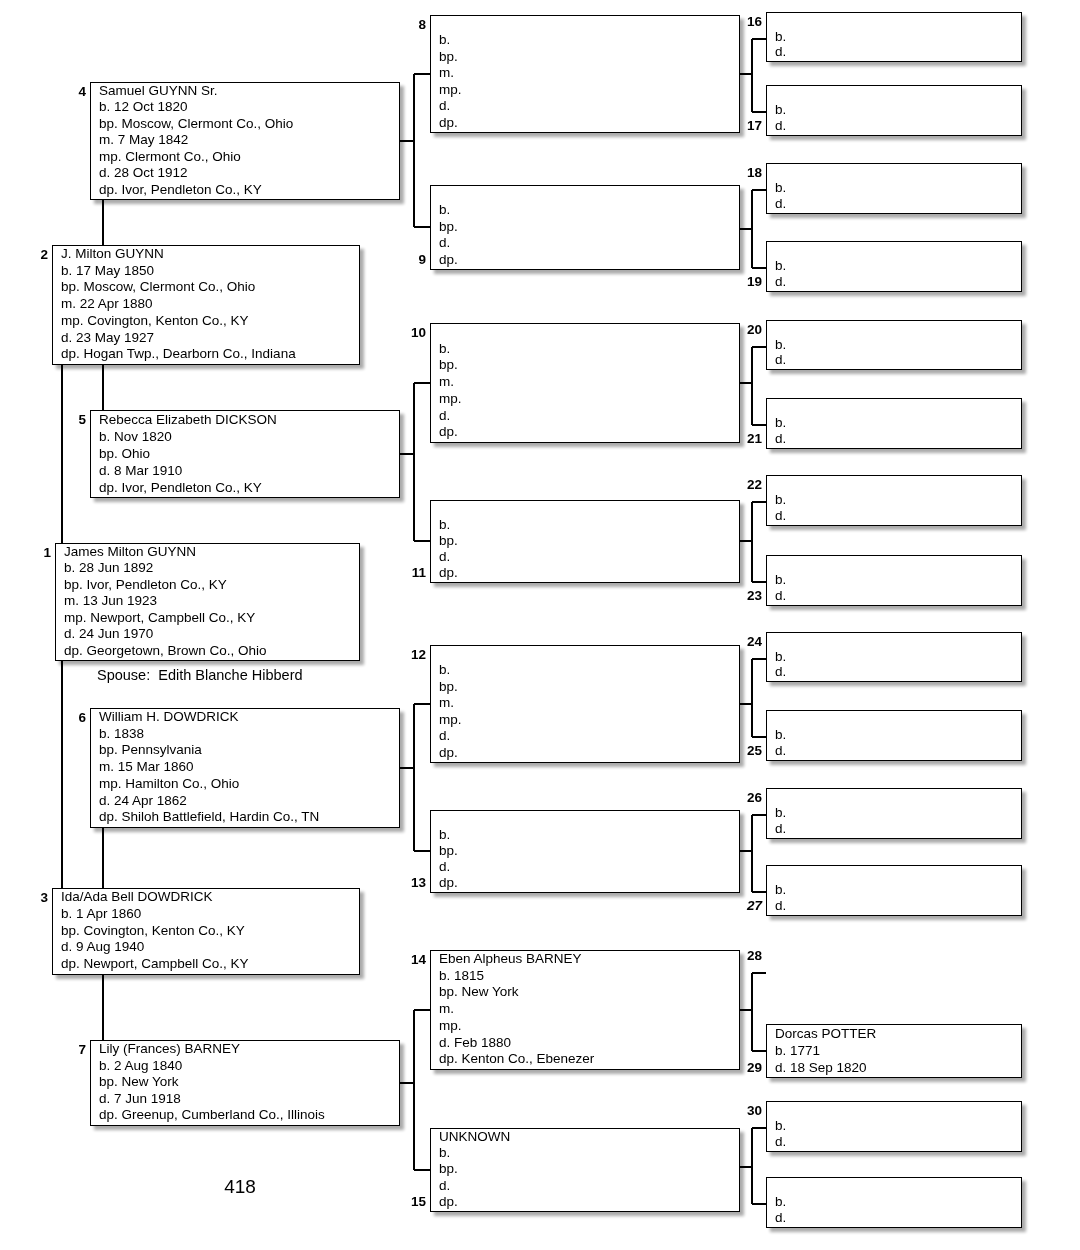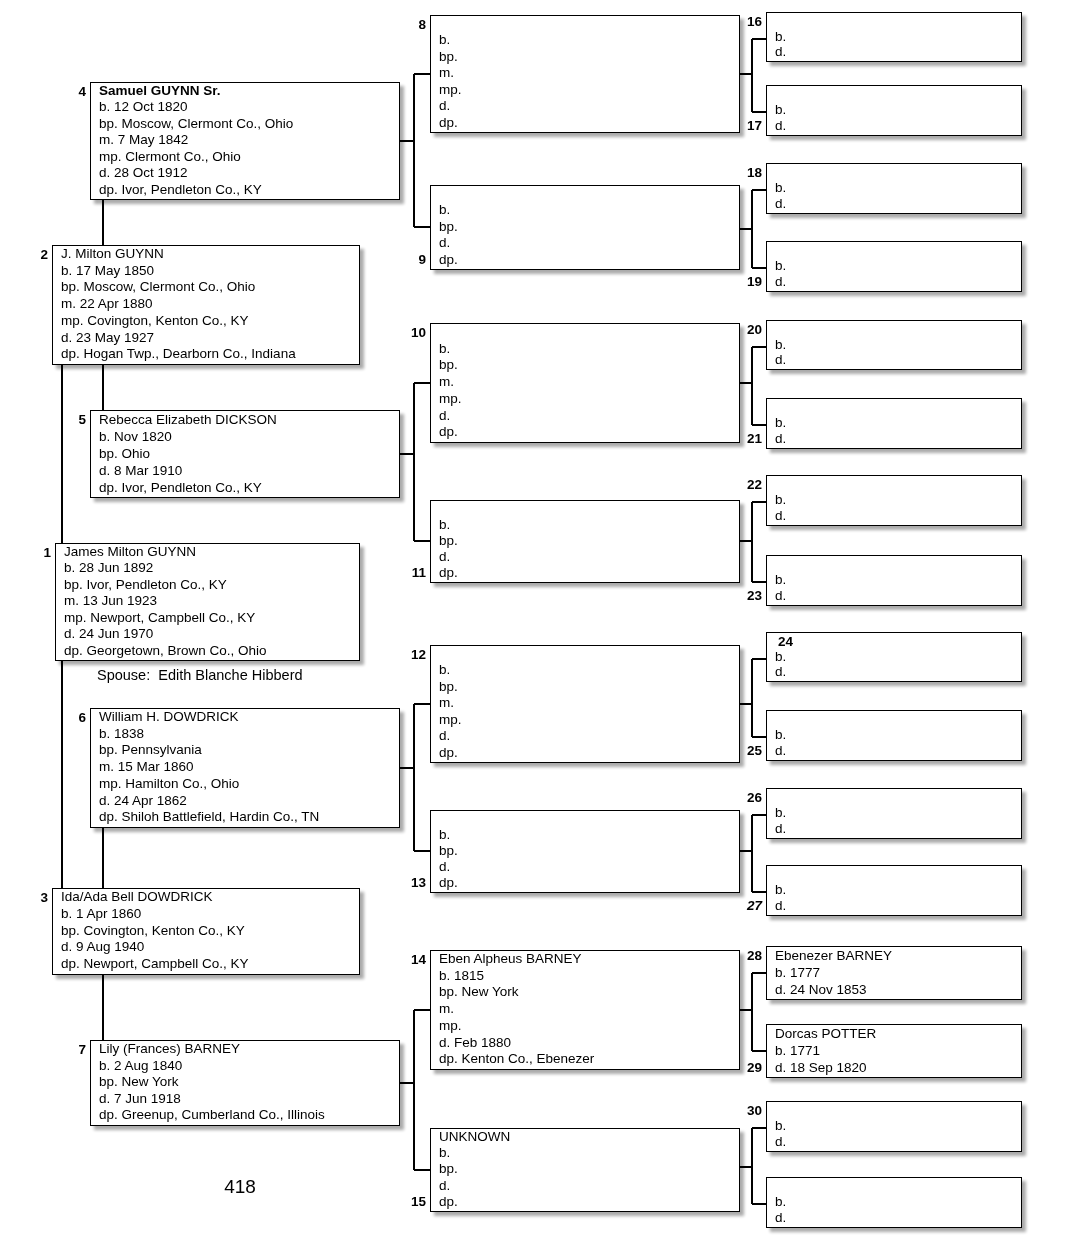--- a/index.html
+++ b/index.html
@@ -92,21 +92,21 @@
     <div class="pnum" style="left: 28px; top: 247px;">2</div>
     <div class="pbox" style="left: 52px; top: 888px; width: 308px; height: 87px;">
       <div class="pline" style="height: 16.8px; line-height: 16.8px;">Ida/Ada Bell DOWDRICK</div>
       <div class="pline" style="height: 16.8px; line-height: 16.8px;">b. 1 Apr 1860</div>
       <div class="pline" style="height: 16.8px; line-height: 16.8px;">bp. Covington, Kenton Co., KY</div>
       <div class="pline" style="height: 16.8px; line-height: 16.8px;">d. 9 Aug 1940</div>
       <div class="pline" style="height: 16.8px; line-height: 16.8px;">dp. Newport, Campbell Co., KY</div>
     </div>
     <div class="pnum" style="left: 28px; top: 890px;">3</div>
     <div class="pbox" style="left: 90px; top: 82px; width: 310px; height: 118px;">
-      <div class="pline" style="height: 16.4286px; line-height: 16.4286px; font-weight: bold;">Samuel GUYNN Sr.</div>
+      <div class="pline" style="height: 16.4286px; line-height: 16.4286px;">Samuel GUYNN Sr.</div>
       <div class="pline" style="height: 16.4286px; line-height: 16.4286px;">b. 12 Oct 1820</div>
       <div class="pline" style="height: 16.4286px; line-height: 16.4286px;">bp. Moscow, Clermont Co., Ohio</div>
       <div class="pline" style="height: 16.4286px; line-height: 16.4286px;">m. 7 May 1842</div>
       <div class="pline" style="height: 16.4286px; line-height: 16.4286px;">mp. Clermont Co., Ohio</div>
       <div class="pline" style="height: 16.4286px; line-height: 16.4286px;">d. 28 Oct 1912</div>
       <div class="pline" style="height: 16.4286px; line-height: 16.4286px;">dp. Ivor, Pendleton Co., KY</div>
     </div>
     <div class="pnum" style="left: 66px; top: 84px;">4</div>
     <div class="pbox" style="left: 90px; top: 410px; width: 310px; height: 88px;">
       <div class="pline" style="height: 17px; line-height: 17px;">Rebecca Elizabeth DICKSON</div>
@@ -252,44 +252,39 @@
       <div class="pline" style="height: 16px; line-height: 16px;"></div>
       <div class="pline" style="height: 16px; line-height: 16px;">b.</div>
       <div class="pline" style="height: 16px; line-height: 16px;">d.</div>
     </div>
     <div class="pnum" style="left: 742px; top: 588px;">23</div>
     <div class="pbox" style="left: 766px; top: 632px; width: 256px; height: 50px;">
       <div class="pline" style="height: 15.6667px; line-height: 15.6667px;"></div>
       <div class="pline" style="height: 15.6667px; line-height: 15.6667px;">b.</div>
       <div class="pline" style="height: 15.6667px; line-height: 15.6667px;">d.</div>
     </div>
-    <div class="pnum" style="left: 742px; top: 634px; margin-left: 31px;">24</div>
+    <div class="pnum" style="left: 742px; top: 634px;">24</div>
     <div class="pbox" style="left: 766px; top: 710px; width: 256px; height: 51px;">
       <div class="pline" style="height: 16px; line-height: 16px;"></div>
       <div class="pline" style="height: 16px; line-height: 16px;">b.</div>
       <div class="pline" style="height: 16px; line-height: 16px;">d.</div>
     </div>
     <div class="pnum" style="left: 742px; top: 743px;">25</div>
     <div class="pbox" style="left: 766px; top: 788px; width: 256px; height: 51px;">
       <div class="pline" style="height: 16px; line-height: 16px;"></div>
       <div class="pline" style="height: 16px; line-height: 16px;">b.</div>
       <div class="pline" style="height: 16px; line-height: 16px;">d.</div>
     </div>
     <div class="pnum" style="left: 742px; top: 790px;">26</div>
     <div class="pbox" style="left: 766px; top: 865px; width: 256px; height: 51px;">
       <div class="pline" style="height: 16px; line-height: 16px;"></div>
       <div class="pline" style="height: 16px; line-height: 16px;">b.</div>
       <div class="pline" style="height: 16px; line-height: 16px;">d.</div>
     </div>
     <div class="pnum" style="left: 742px; top: 898px; font-style: italic;">27</div>
-    <div class="pbox" style="left: 766px; top: 946px; width: 256px; height: 54px;">
-      <div class="pline" style="height: 17px; line-height: 17px;">Ebenezer BARNEY</div>
-      <div class="pline" style="height: 17px; line-height: 17px;">b. 1777</div>
-      <div class="pline" style="height: 17px; line-height: 17px;">d. 24 Nov 1853</div>
-    </div>
     <div class="pnum" style="left: 742px; top: 948px;">28</div>
     <div class="pbox" style="left: 766px; top: 1024px; width: 256px; height: 54px;">
       <div class="pline" style="height: 17px; line-height: 17px;">Dorcas POTTER</div>
       <div class="pline" style="height: 17px; line-height: 17px;">b. 1771</div>
       <div class="pline" style="height: 17px; line-height: 17px;">d. 18 Sep 1820</div>
     </div>
     <div class="pnum" style="left: 742px; top: 1060px;">29</div>
     <div class="pbox" style="left: 766px; top: 1101px; width: 256px; height: 51px;">
       <div class="pline" style="height: 16px; line-height: 16px;"></div>
       <div class="pline" style="height: 16px; line-height: 16px;">b.</div>

